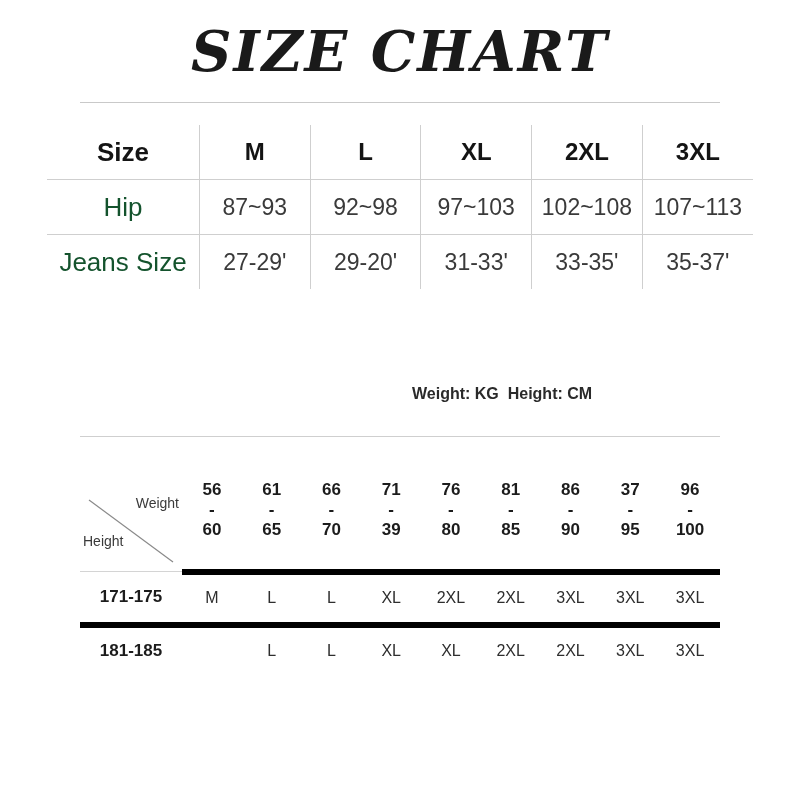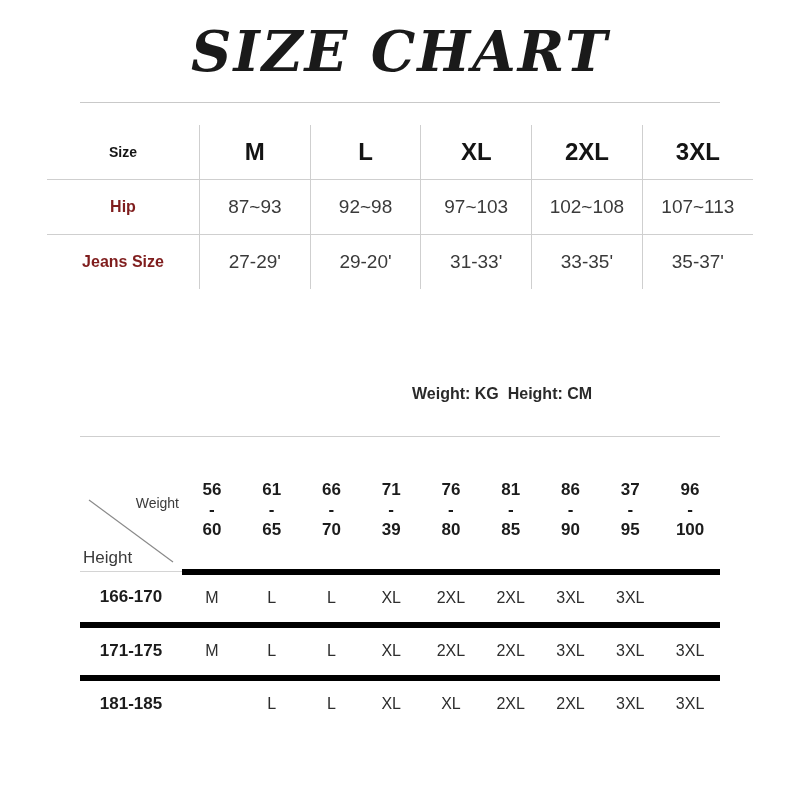--- a/index.html
+++ b/index.html
@@ -41,45 +41,44 @@
     margin: 22px auto 0 auto;
   }
   table.size-table {
     width: 100%;
     border-collapse: collapse;
     table-layout: fixed;
   }
   table.size-table td {
     text-align: center;
     vertical-align: middle;
-    font-size: 19px;
+    font-size: 23px;
     color: #3a3a3a;
     height: 52px;
     border-right: 1px solid #cfcfcf;
     border-bottom: 1px solid #cfcfcf;
   }
   table.size-table tr:last-child td {
     border-bottom: none;
   }
   table.size-table td:last-child {
     border-right: none;
   }
   table.size-table td.rowhead {
-    font-size: 16px;
-    color: #7f1d1d;
+    font-size: 26px;
+    color: #14532d;
     width: 150px;
-    font-weight: bold;
   }
   table.size-table tr.head td {
     font-weight: bold;
     font-size: 24px;
     color: #141414;
   }
   table.size-table tr.head td.rowhead {
-    font-size: 14px;
+    font-size: 26px;
     font-weight: bold;
     text-align: center;
   }
 
   
   .units-note {
     position: absolute;
     left: 412px;
     top: 385px;
     font-size: 16px;
@@ -159,22 +158,22 @@
     position: absolute;
     right: 2px;
     top: 3px;
     font-size: 14px;
     font-weight: normal;
     color: #3a3a3a;
   }
   .corner-box .lbl-height {
     position: absolute;
     left: 2px;
-    bottom: 2px;
-    font-size: 17px;
+    bottom: 20px;
+    font-size: 14px;
     font-weight: normal;
     color: #3a3a3a;
   }
 </style>
 </head>
 <body>
 
 <div class="title">SIZE CHART</div>
 <div class="title-rule"></div>
 
@@ -231,32 +230,20 @@
         <td><span class="range-lines"><span>66</span><span>-</span><span>70</span></span></td>
         <td><span class="range-lines"><span>71</span><span>-</span><span>39</span></span></td>
         <td><span class="range-lines"><span>76</span><span>-</span><span>80</span></span></td>
         <td><span class="range-lines"><span>81</span><span>-</span><span>85</span></span></td>
         <td><span class="range-lines"><span>86</span><span>-</span><span>90</span></span></td>
         <td><span class="range-lines"><span>37</span><span>-</span><span>95</span></span></td>
         <td><span class="range-lines"><span>96</span><span>-</span><span>100</span></span></td>
       </tr>
 
 
-      <tr>
-        <td class="rowlabel">166-170</td>
-        <td class="valcell">M</td>
-        <td class="valcell">L</td>
-        <td class="valcell">L</td>
-        <td class="valcell">XL</td>
-        <td class="valcell">2XL</td>
-        <td class="valcell">2XL</td>
-        <td class="valcell">3XL</td>
-        <td class="valcell">3XL</td>
-        <td class="valcell"></td>
-      </tr>
 
       <tr>
         <td class="rowlabel">171-175</td>
         <td class="valcell">M</td>
         <td class="valcell">L</td>
         <td class="valcell">L</td>
         <td class="valcell">XL</td>
         <td class="valcell">2XL</td>
         <td class="valcell">2XL</td>
         <td class="valcell">3XL</td>

